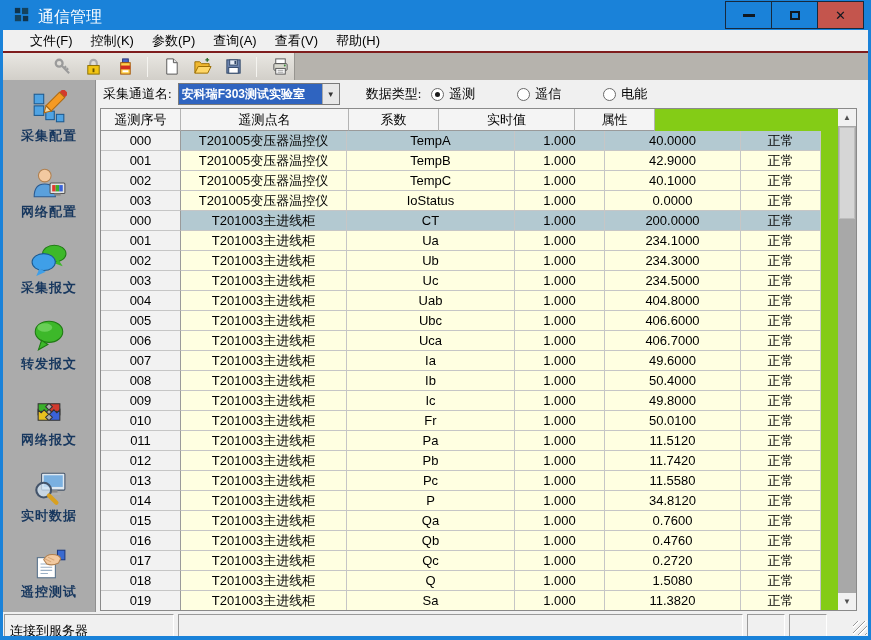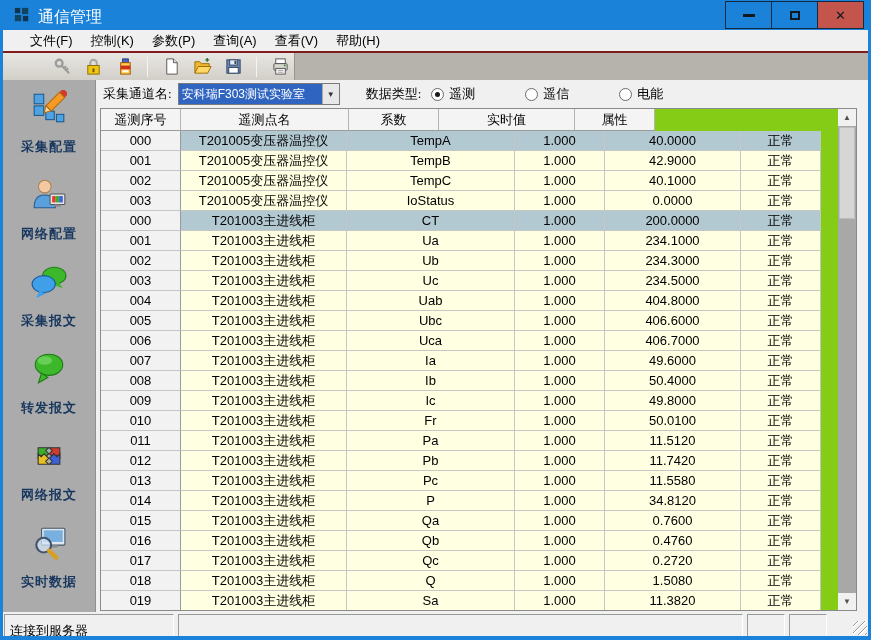--- a/index.html
+++ b/index.html
@@ -29,32 +29,32 @@
   
   .toolbar{position:absolute;left:3px;top:53px;width:865px;height:27px;background:#b6b3ad;}
   .tool-band{position:absolute;left:0;top:0;width:292px;height:27px;background:linear-gradient(#e9e7e2,#d2cfc9);border-right:1px solid #979590;display:flex;align-items:center;padding-left:48px;gap:9px;}
   .tool-btn{width:22px;height:22px;display:flex;align-items:center;justify-content:center;}
   .tool-sep{width:1px;height:20px;background:#8e8c87;border-right:1px solid #f5f4f0;margin:0 3px;}
   .tool-btn svg{width:19px;height:19px;}
 
   
   .main{position:absolute;left:3px;top:80px;width:865px;height:532px;background:#f0f0f0;}
   .sidebar{position:absolute;left:0;top:0;width:93px;height:532px;background:var(--sidebar-bg);border-right:1px solid #8f8f8f;display:flex;flex-direction:column;align-items:center;padding-top:10px;gap:21px;}
-  .side-item{display:flex;flex-direction:column;align-items:center;gap:12px;cursor:pointer;}
+  .side-item{display:flex;flex-direction:column;align-items:center;gap:1px;cursor:pointer;}
   .side-item svg{width:36px;height:36px;}
   .side-label{font-size:13px;font-weight:600;color:var(--sidebar-text);letter-spacing:1px;}
 
   .content{position:absolute;left:94px;top:0;width:771px;height:532px;background:#f0f0f0;}
   .controls-row{position:absolute;left:0;top:0;width:771px;height:28px;display:flex;align-items:center;padding-left:6px;}
   .ctl-label{font-size:13px;margin-right:6px;font-family:Liberation Serif, serif;}
   .combo{width:162px;height:22px;background:#fff;border:1px solid #7a7a7a;display:flex;position:relative;}
-  .combo-text{flex:1;background:var(--select-blue);color:#fff;font-size:12px;line-height:20px;padding:0 3px;white-space:nowrap;overflow:hidden;}
+  .combo-text{flex:1;background:var(--select-blue);color:#fff;font-size:12px;line-height:20px;padding:0 3px;white-space:nowrap;overflow:hidden;font-weight:bold;}
   .combo-btn{width:17px;height:100%;background:#e8e8e8;border-left:1px solid #aaa;display:flex;align-items:center;justify-content:center;font-size:8px;color:#333;}
   .datatype-label{margin-left:26px;margin-right:10px;}
-  .radio-group{display:flex;align-items:center;gap:16px;}
+  .radio-group{display:flex;align-items:center;gap:8px;}
   .radio-wrap{display:flex;align-items:center;margin-right:34px;cursor:pointer;}
   .radio-circle{width:13px;height:13px;border-radius:50%;background:#fff;border:1px solid #6a6a6a;margin-right:5px;position:relative;}
   .radio-wrap.selected .radio-circle::after{content:"";position:absolute;left:3px;top:3px;width:5px;height:5px;border-radius:50%;background:#1a1a1a;}
 
   
   .grid{position:absolute;left:3px;top:28px;width:757px;height:503px;border:1px solid #8a8a8a;background:#84cc16;overflow:hidden;}
   .grid-header{display:flex;height:22px;}
   .hcell{background:#f4f4f4;border-right:1px solid #b3b3b3;border-bottom:1px solid #9a9a9a;display:flex;align-items:center;justify-content:center;font-size:13px;}
   .trow{display:flex;height:20px;}
   .tcell{border-right:1px solid var(--grid-line);border-bottom:1px solid var(--grid-line);display:flex;align-items:center;justify-content:center;font-size:13px;background:var(--row-yellow);white-space:nowrap;overflow:hidden;}

